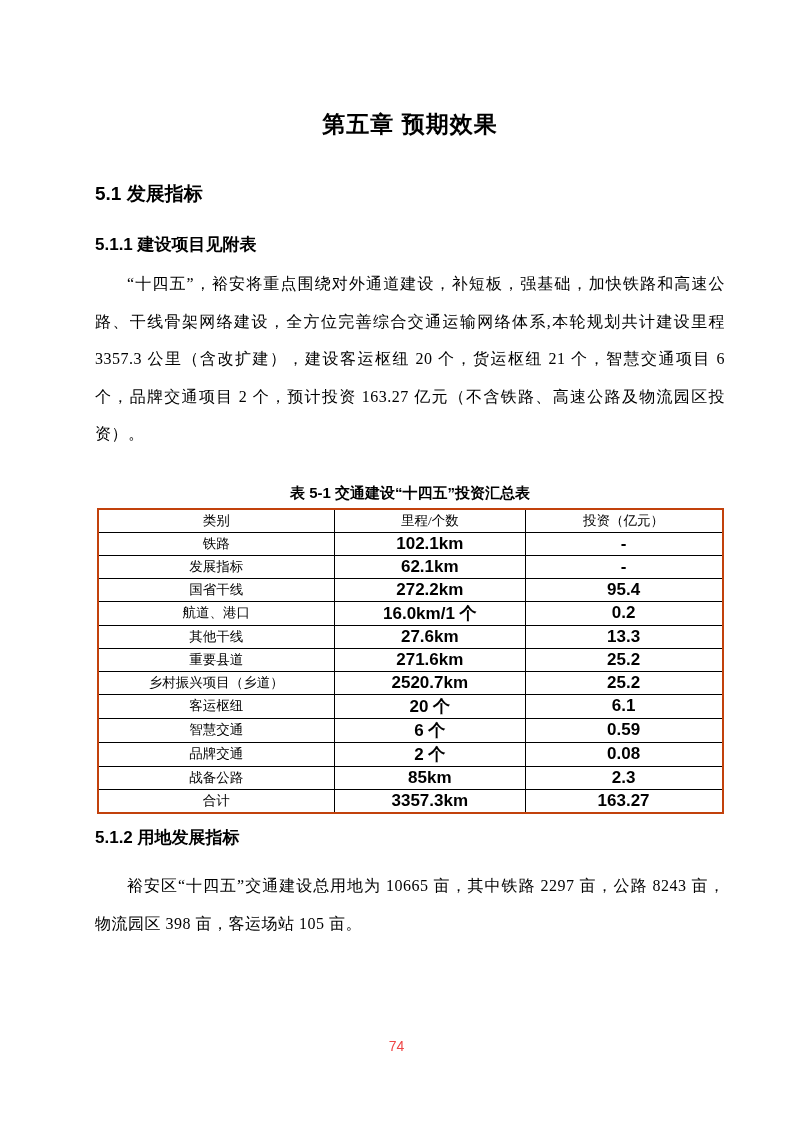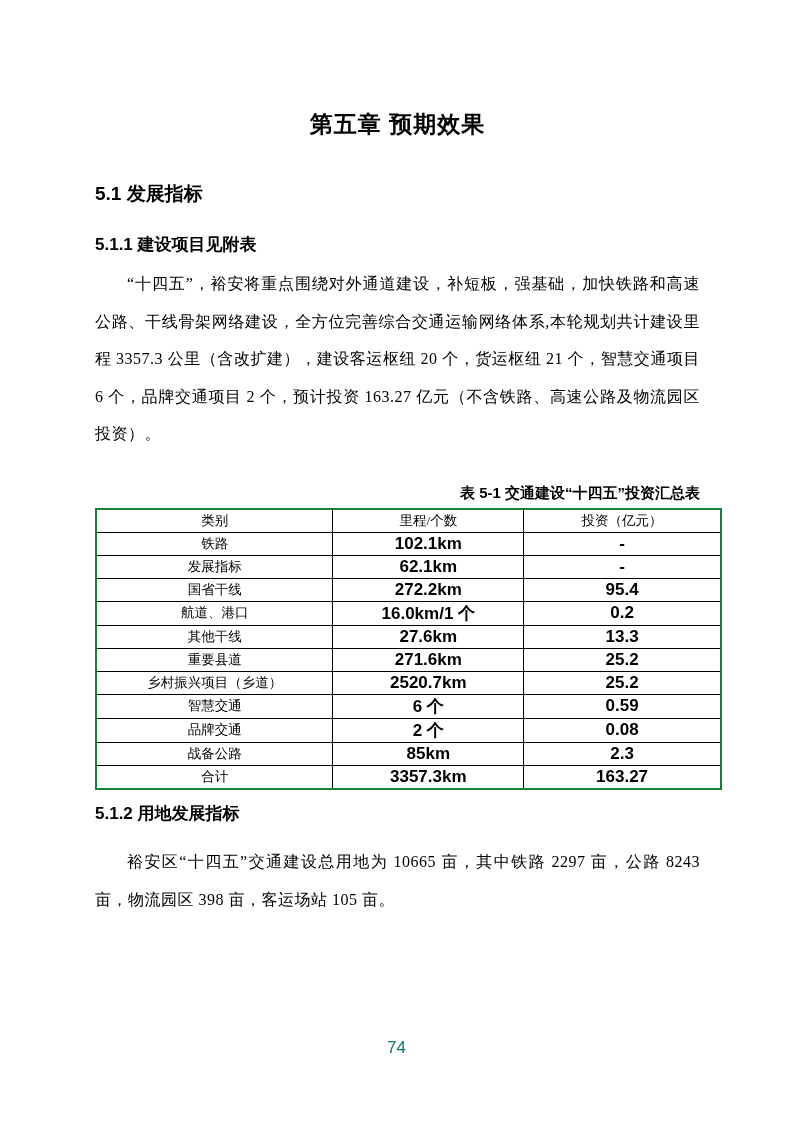--- a/index.html
+++ b/index.html
@@ -8,21 +8,21 @@
     background: #ffffff;
   }
   .page {
     position: relative;
     width: 793px;
     height: 1122px;
     margin: 0 auto;
     background: #ffffff;
     color: #000000;
     box-sizing: border-box;
-    padding: 108px 93px 0 95px;
+    padding: 108px 68px 0 95px;
     font-family: "Liberation Serif", "DejaVu Serif", serif;
     overflow: hidden;
   }
   h1.chapter-title {
     margin: 0;
     font-size: 23px;
     line-height: 32px;
     font-weight: 700;
     text-align: center;
     letter-spacing: 1px;
@@ -54,28 +54,28 @@
   }
   p.indent { text-indent: 32px; }
   p.p1 { margin-top: 8px; }
   p.p2 { margin-top: 4px; }
   p.p3 { margin-top: 17px; }
   p.table-caption {
     margin: 30px 0 0 0;
     font-size: 15px;
     line-height: 20px;
     font-weight: 700;
-    text-align: right;
+    text-align: center;
     font-family: "Liberation Sans", "DejaVu Sans", sans-serif;
   }
   table.inv-table {
     width: 627px;
     margin: 5px auto 12px auto;
     border-collapse: collapse;
-    border: 2px solid #15803d;
+    border: 2px solid #c2410c;
     table-layout: fixed;
   }
   table.inv-table th,
   table.inv-table td {
     border: 1px solid #000000;
     height: 22px;
     padding: 0 2px;
     text-align: center;
     vertical-align: middle;
     font-weight: 400;
@@ -91,23 +91,23 @@
     font-family: "Liberation Sans", "DejaVu Sans", sans-serif;
     font-weight: 600;
     font-size: 17px;
   }
   .page-number {
     position: absolute;
     top: 1038px;
     left: 0;
     right: 0;
     text-align: center;
-    font-size: 17px;
-    font-family: "Liberation Sans", "DejaVu Sans", sans-serif;
-    color: #0f766e;
+    font-size: 14px;
+    font-family: "Liberation Sans", "DejaVu Sans", sans-serif;
+    color: #ef4444;
   }
 </style>
 </head>
 <body>
 
 <div class="page">
 
   <h1 class="chapter-title">第五章 预期效果</h1>
 
   <h2 class="sec">5.1 发展指标</h2>
@@ -156,20 +156,25 @@
         <td>重要县道</td>
         <td class="num">271.6km</td>
         <td class="num">25.2</td>
       </tr>
       <tr>
         <td>乡村振兴项目（乡道）</td>
         <td class="num">2520.7km</td>
         <td class="num">25.2</td>
       </tr>
       <tr>
+        <td>客运枢纽</td>
+        <td class="num">20 个</td>
+        <td class="num">6.1</td>
+      </tr>
+      <tr>
         <td>智慧交通</td>
         <td class="num">6 个</td>
         <td class="num">0.59</td>
       </tr>
       <tr>
         <td>品牌交通</td>
         <td class="num">2 个</td>
         <td class="num">0.08</td>
       </tr>
       <tr>

